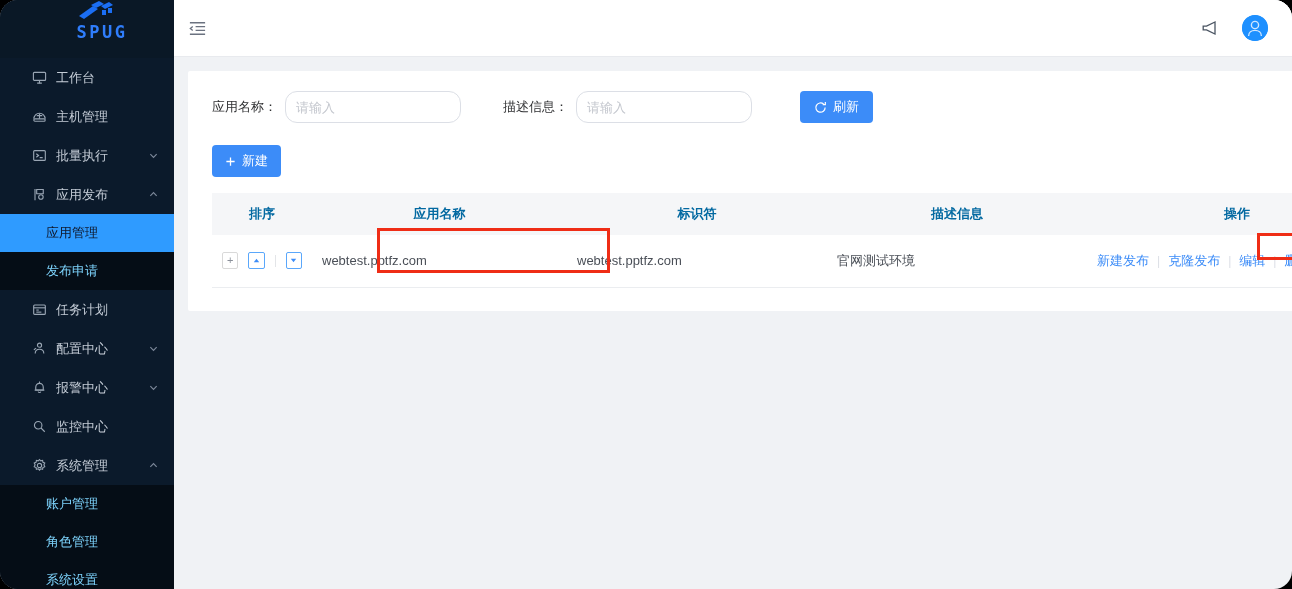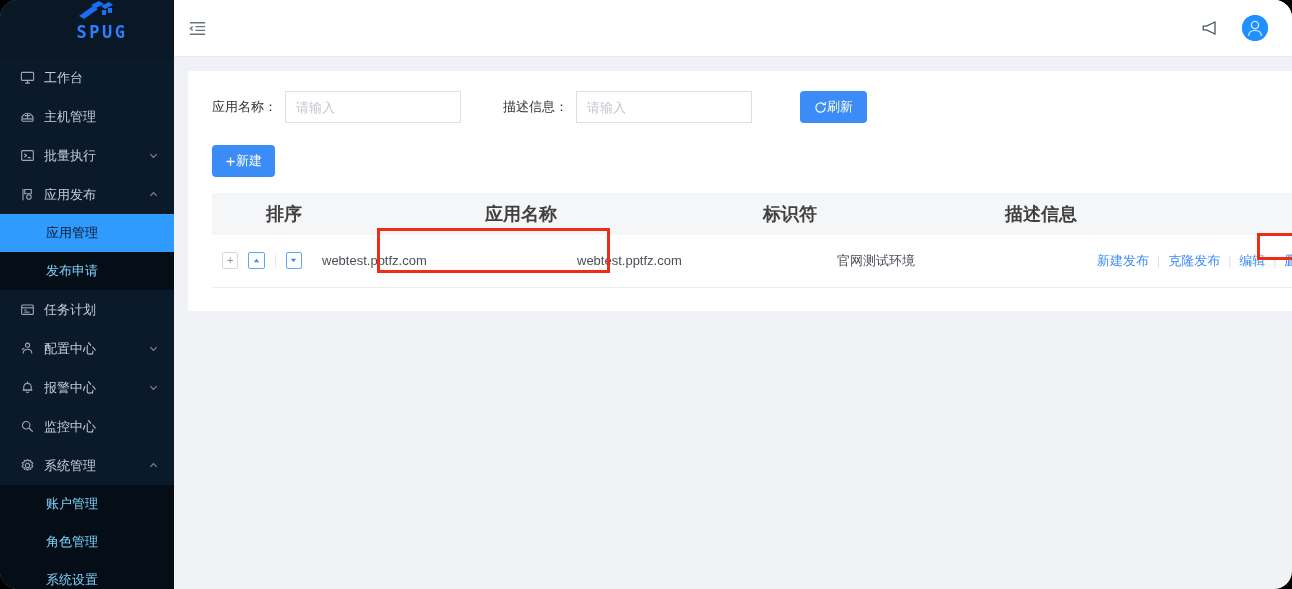--- a/index.html
+++ b/index.html
@@ -45,21 +45,21 @@
     font-size: 17px;
     font-weight: bold;
     letter-spacing: 2.5px;
     font-family: "DejaVu Sans Mono", monospace;
   }
 
   .nav-item {
     height: 39px;
     display: flex;
     align-items: center;
-    padding-left: 20px;
+    padding-left: 32px;
     box-sizing: border-box;
     font-size: 13px;
     color: #c4ccd6;
     position: relative;
     cursor: pointer;
   }
   .nav-item .nav-ico {
     width: 15px; height: 15px;
     margin-right: 9px;
     display: inline-flex;
@@ -154,21 +154,21 @@
   .filter-label {
     font-size: 13px;
     color: #303133;
     margin-right: 8px;
     white-space: nowrap;
   }
   .filter-input {
     width: 176px;
     height: 32px;
     border: 1px solid #dcdfe6;
-    border-radius: 0;
+    border-radius: 12px;
     box-sizing: border-box;
     font-size: 13px;
     color: #303133;
     padding: 0 10px;
     outline: none;
     font-family: "Liberation Sans", sans-serif;
     background: #fff;
   }
   .filter-input::placeholder { color: #c4c7ce; }
   .gap-40 { width: 42px; }
@@ -177,42 +177,43 @@
   .btn-primary {
     height: 32px;
     background: #3c8cf8;
     color: #ffffff;
     border: none;
     border-radius: 4px;
     font-size: 13px;
     padding: 0 14px;
     display: inline-flex;
     align-items: center;
+    gap: 6px;
     cursor: pointer;
     font-family: "Liberation Sans", sans-serif;
     white-space: nowrap;
   }
   .btn-primary svg { display:block; }
 
   #new-row { margin-bottom: 16px; }
   #btn-new { padding: 0 13px; }
 
   
   table#data-table {
     width: 100%;
     border-collapse: collapse;
     table-layout: fixed;
   }
   #data-table thead th {
     background: #f5f6f8;
     height: 42px;
-    font-size: 18px;
-    color: #404040;
+    font-size: 13px;
+    color: #0369a1;
     font-weight: bold;
-    text-align: right;
+    text-align: center;
     padding: 0 10px;
     box-sizing: border-box;
     white-space: nowrap;
   }
   #data-table tbody td {
     height: 52px;
     font-size: 13px;
     color: #4a4f57;
     padding: 0 10px;
     border-bottom: 1px solid #ebedf0;

